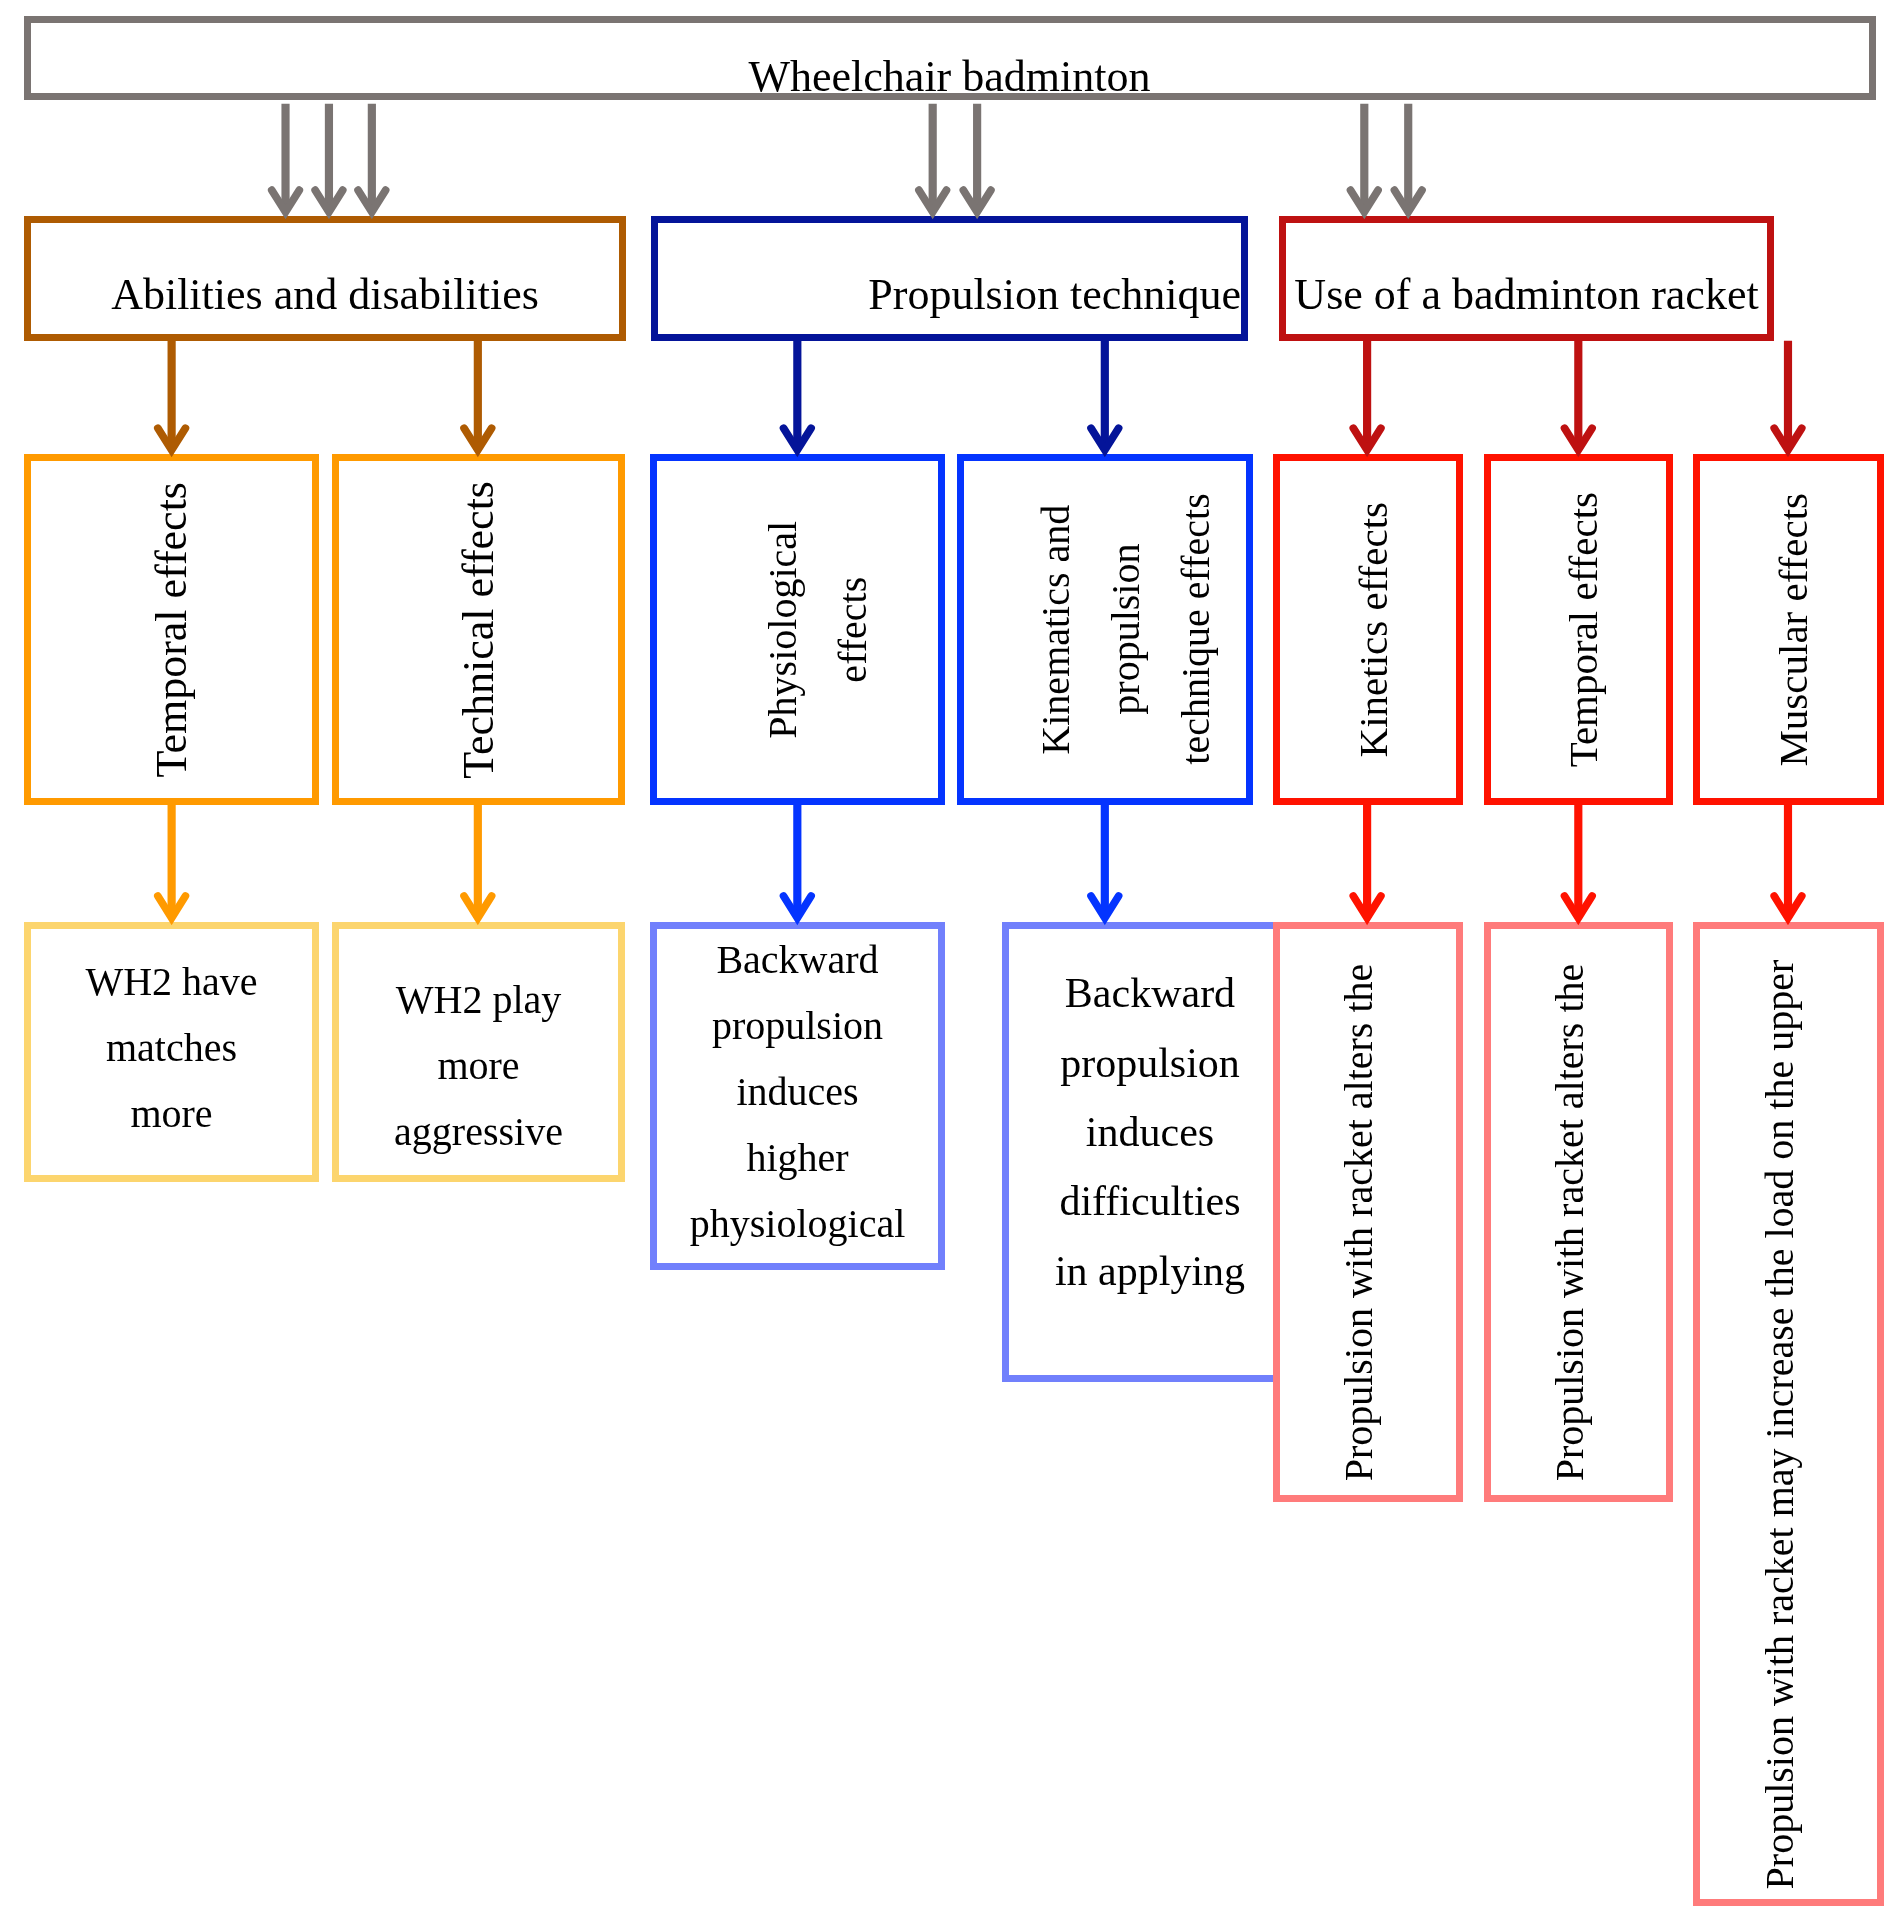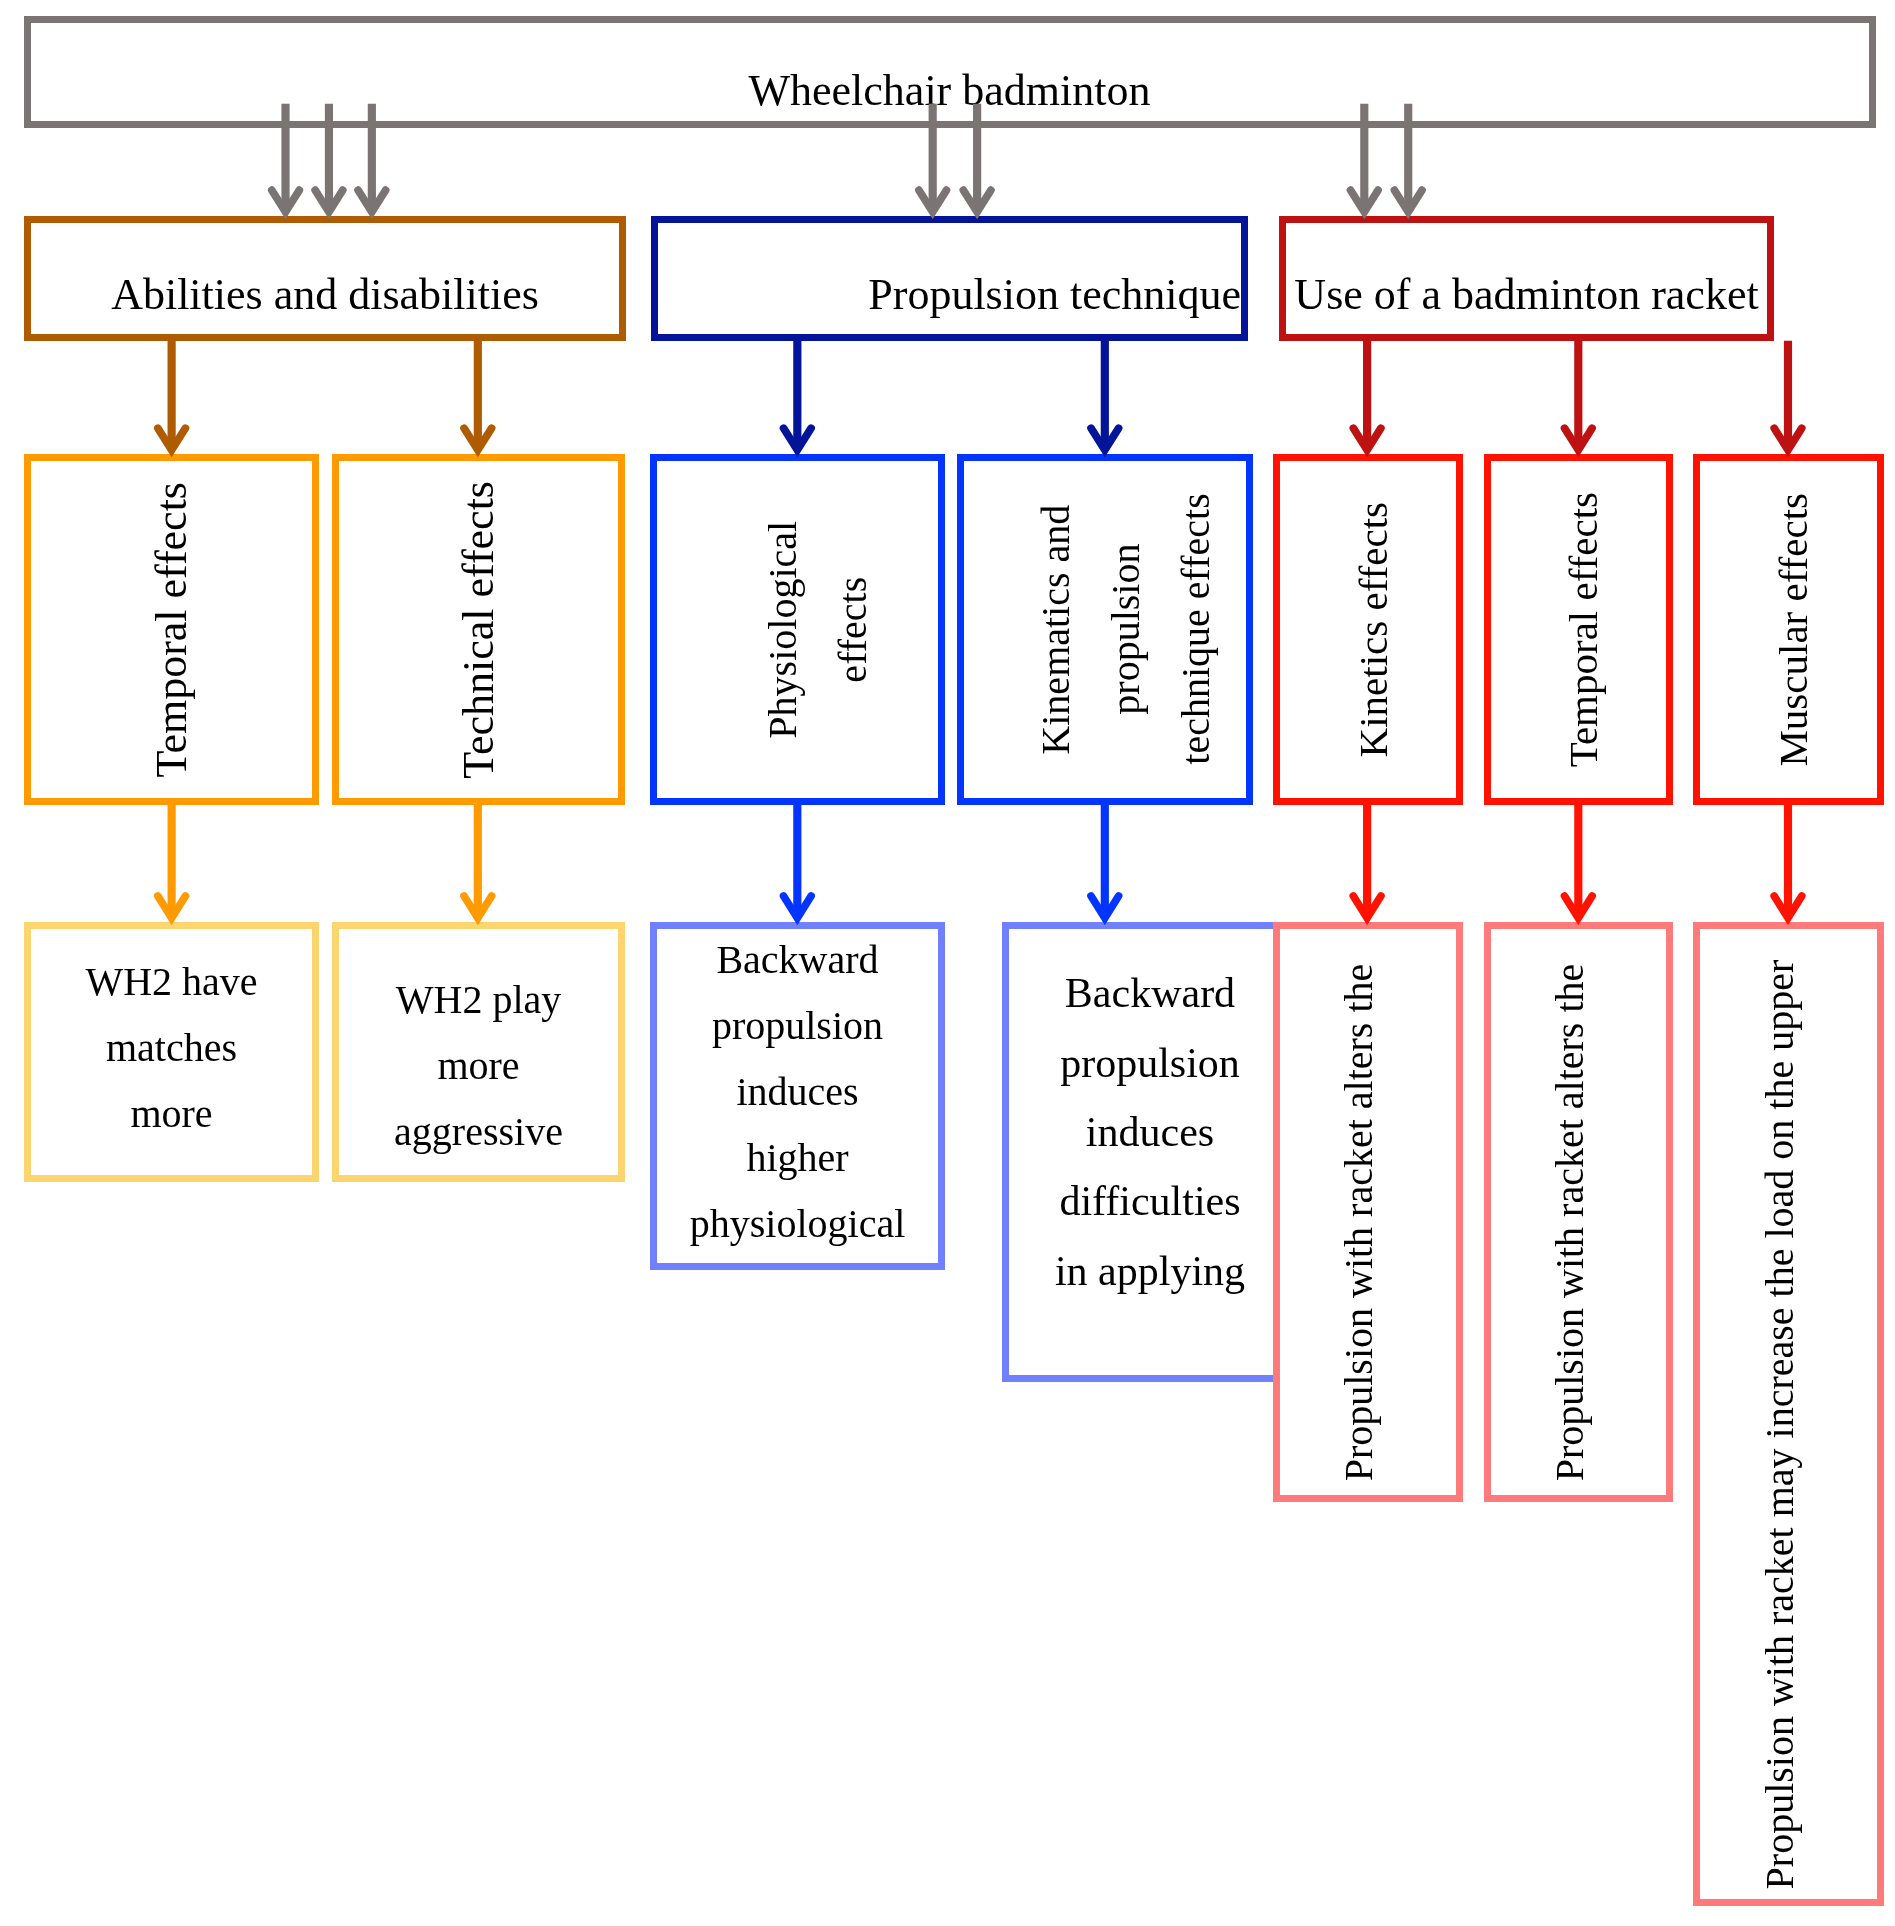--- a/index.html
+++ b/index.html
@@ -60,21 +60,21 @@
     <path d="M 1534.0 1753.9 L 1561.0 1796.9 L 1588.0 1753.9" stroke="#0434FF" stroke-width="15" fill="none" stroke-linecap="round" stroke-linejoin="miter" stroke-miterlimit="6"></path>
     <path d="M 2163.0 1575 L 2163.0 1796.9" stroke="#0434FF" stroke-width="16" fill="none"></path>
     <path d="M 2136.0 1753.9 L 2163.0 1796.9 L 2190.0 1753.9" stroke="#0434FF" stroke-width="15" fill="none" stroke-linecap="round" stroke-linejoin="miter" stroke-miterlimit="6"></path>
     <path d="M 2676.5 1575 L 2676.5 1796.9" stroke="#FF1200" stroke-width="16" fill="none"></path>
     <path d="M 2649.5 1753.9 L 2676.5 1796.9 L 2703.5 1753.9" stroke="#FF1200" stroke-width="15" fill="none" stroke-linecap="round" stroke-linejoin="miter" stroke-miterlimit="6"></path>
     <path d="M 3090.0 1575 L 3090.0 1796.9" stroke="#FF1200" stroke-width="16" fill="none"></path>
     <path d="M 3063.0 1753.9 L 3090.0 1796.9 L 3117.0 1753.9" stroke="#FF1200" stroke-width="15" fill="none" stroke-linecap="round" stroke-linejoin="miter" stroke-miterlimit="6"></path>
     <path d="M 3500.5 1575 L 3500.5 1796.9" stroke="#FF1200" stroke-width="16" fill="none"></path>
     <path d="M 3473.5 1753.9 L 3500.5 1796.9 L 3527.5 1753.9" stroke="#FF1200" stroke-width="15" fill="none" stroke-linecap="round" stroke-linejoin="miter" stroke-miterlimit="6"></path>
   </svg>
-<div class="node root" style="left:23.5px;top:16px;width:1852px;height:112px;border:7.2px solid #7A7472;">
+<div class="node root" style="left:23.5px;top:16px;width:1852px;height:84px;border:7.2px solid #7A7472;">
     <span class="txt">Wheelchair badminton</span>
   </div>
 <div class="node lvl2" style="left:24px;top:216px;width:602px;height:125px;border:7.2px solid #AE5B02;">
     <span class="txt">Abilities and disabilities</span>
   </div>
 <div class="node lvl2" style="left:651px;top:216px;width:597px;height:125px;border:7.2px solid #041499;justify-content:flex-end;">
     <span class="txt">Propulsion technique</span>
   </div>
 <div class="node lvl2" style="left:1279px;top:216px;width:495px;height:125px;border:7.2px solid #BE1111;">
     <span class="txt">Use of a badminton racket</span>

